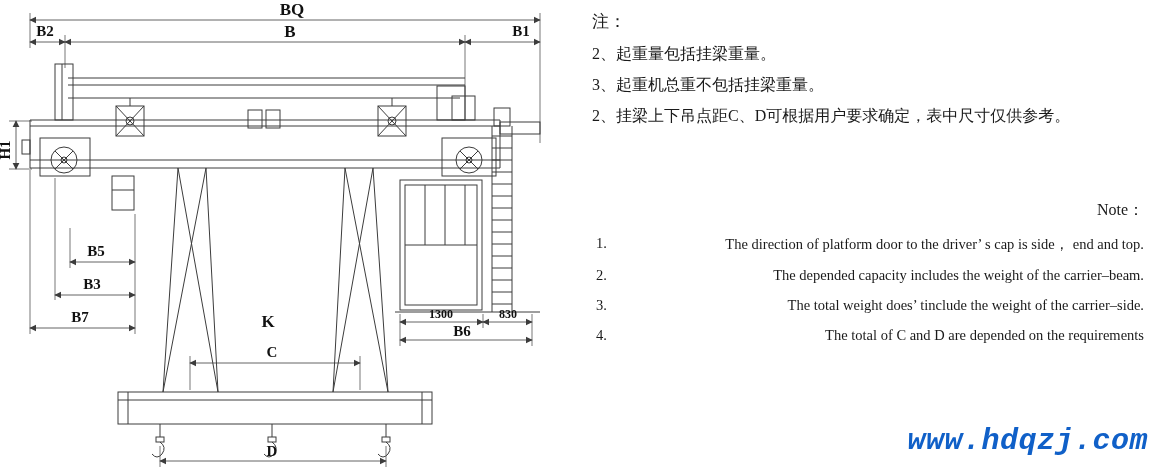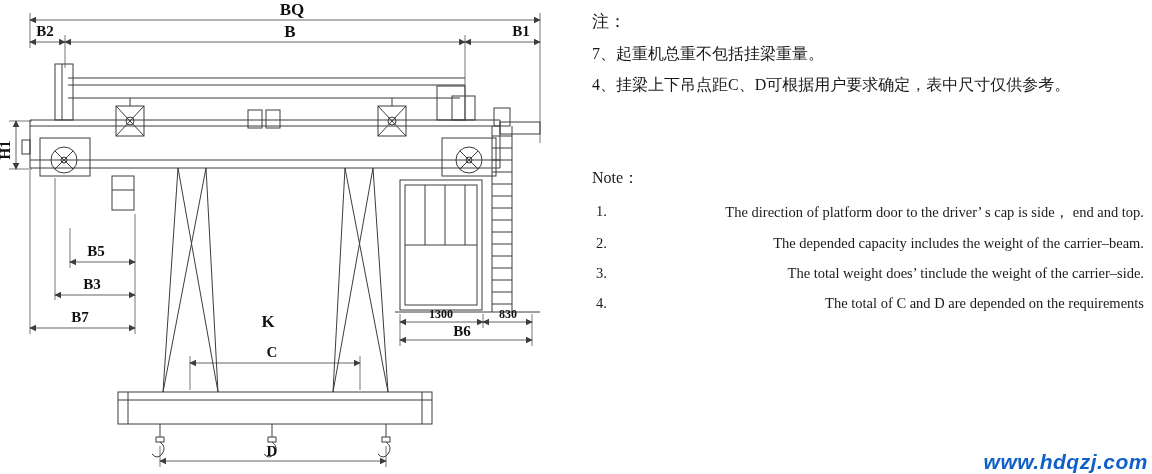--- a/index.html
+++ b/index.html
@@ -20,29 +20,29 @@
   svg .ext { stroke: #3c3c3c; stroke-width: 0.7; }
   svg .dim { stroke: #3c3c3c; stroke-width: 0.8; }
   svg text.lbl { font: bold 15px "Liberation Serif", serif; fill: #111; }
   svg text.lbl-big { font: bold 17px "Liberation Serif", serif; fill: #111; }
   svg text.lbl-small { font: bold 12px "Liberation Serif", serif; fill: #111; }
 
   
   .cn-title { font-size: 17px; margin: 2px 0 9px 0; }
   .cn-item { font-size: 16px; line-height: 1.45; margin-bottom: 8px; white-space: nowrap; }
   .en-block { margin-top: 72px; }
-  .en-title { font-size: 16px; margin-bottom: 14px; }
+  .en-title { font-size: 16px; margin-bottom: 14px; text-align: right; }
   .en-item { display: flex; font-size: 14.5px; margin-bottom: 13px; }
   .en-num { flex: 0 0 30px; padding-left: 4px; }
   .en-text { flex: 1; white-space: nowrap; text-align: right; }
   .watermark {
-    position: absolute; right: 4px; bottom: 0px;
-    font-family: Liberation Sans, sans-serif;
+    position: absolute; right: 4px; bottom: 16px;
+    font-family: Liberation Mono, monospace;
     font-weight: bold; font-style: italic;
-    font-size: 21px; letter-spacing: 0.5px;
+    font-size: 30px; letter-spacing: 0.5px;
     text-decoration: none;
   }
 </style>
 </head>
 <body>
 
 <div class="page">
 
   <div class="diagram-pane">
     <svg width="578" height="474" viewBox="0 0 578 474" xmlns="http://www.w3.org/2000/svg">
@@ -243,22 +243,23 @@
         <line class="dim" x1="160" y1="461" x2="386" y2="461" marker-start="url(#ah)" marker-end="url(#ah)"></line>
         <text class="lbl" x="272" y="456" text-anchor="middle">D</text>
       </g>
     </svg>
   </div>
 
   <div class="notes-pane">
 
     <div class="cn-block">
       <div class="cn-title">注：</div>
-      <div class="cn-item">7、起重机总重不包括挂梁重量。</div>
-      <div class="cn-item">4、挂梁上下吊点距C、D可根据用户要求确定，表中尺寸仅供参考。</div>
+      <div class="cn-item">2、起重量包括挂梁重量。</div>
+      <div class="cn-item">3、起重机总重不包括挂梁重量。</div>
+      <div class="cn-item">2、挂梁上下吊点距C、D可根据用户要求确定，表中尺寸仅供参考。</div>
     </div>
 
     <div class="en-block">
       <div class="en-title">Note：</div>
       <div class="en-item">
         <span class="en-num">1.</span>
         <span class="en-text">The direction of platform door to the driver’ s cap is side， end and top.</span>
       </div>
       <div class="en-item">
         <span class="en-num">2.</span>

